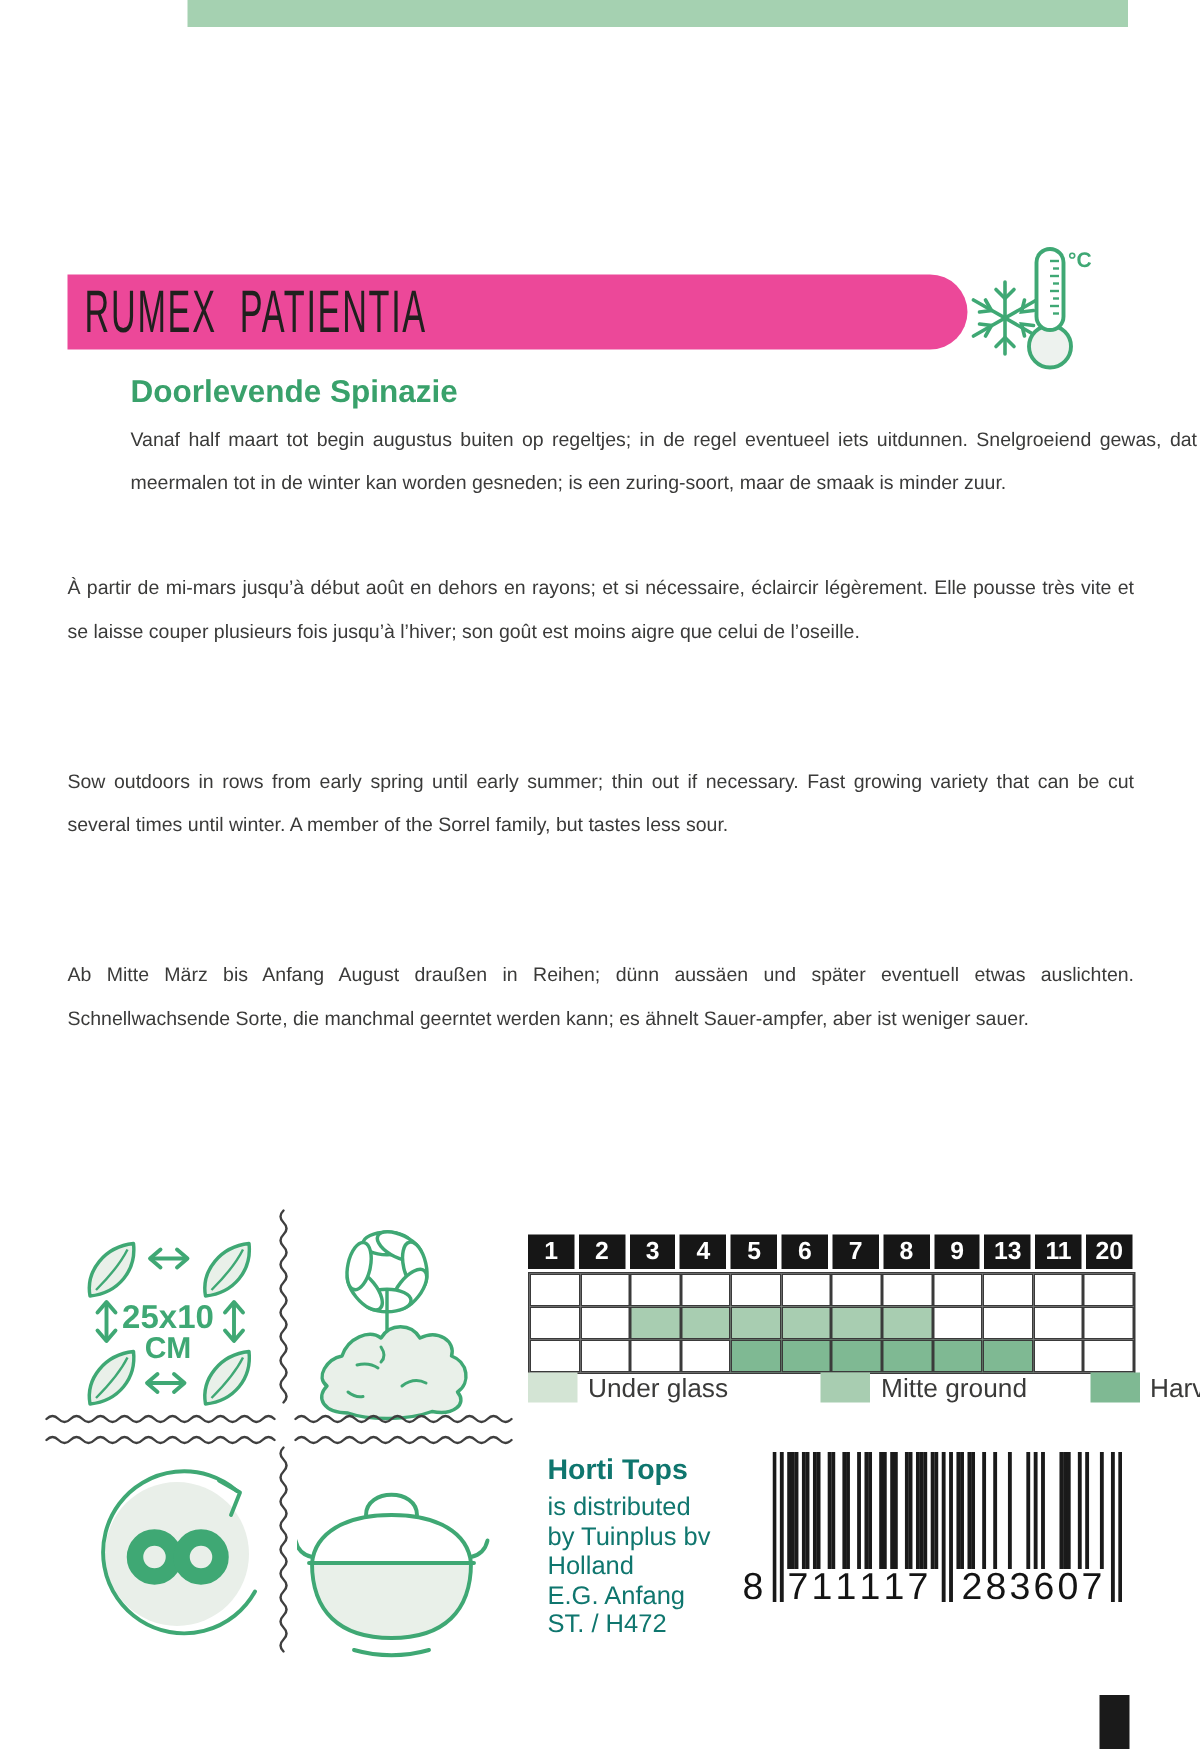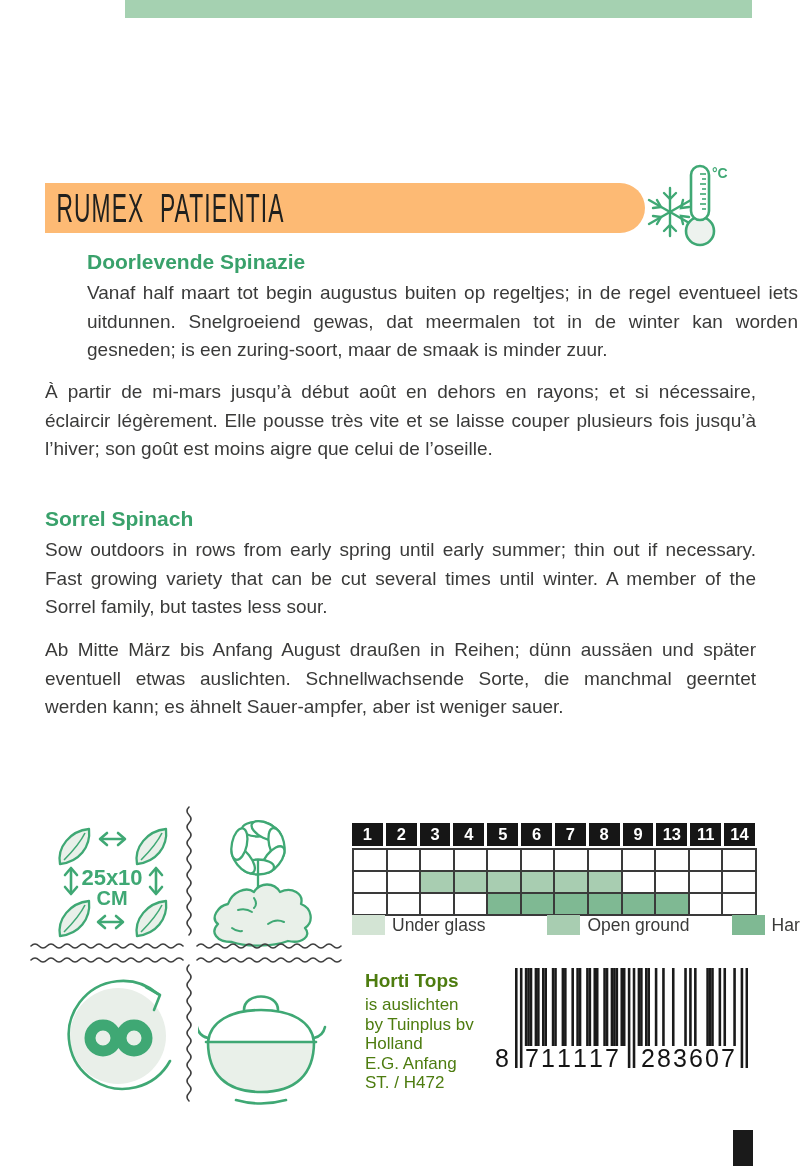--- a/index.html
+++ b/index.html
@@ -1,30 +1,30 @@
 <!DOCTYPE html>
 <html><head>
 <meta charset="utf-8">
 <style>
   html,body{margin:0;padding:0;}
   body{font-family:"Liberation Sans",sans-serif;background:#ffffff;}
   .page{position:relative;width:800px;height:1166px;background:#ffffff;overflow:hidden;}
 
   .top-bar{position:absolute;left:125px;top:0;width:627px;height:18px;background:#a5d1b1;}
 
-  .title-bar{position:absolute;left:45px;top:183px;width:600px;height:50px;background:#fdba74;
+  .title-bar{position:absolute;left:45px;top:183px;width:600px;height:50px;background:#ec4899;
              border-radius:0 26px 26px 0;display:flex;align-items:center;}
   .title-text{font-size:40px;color:#20201e;letter-spacing:2px;word-spacing:14px;font-weight:400;
               transform:scaleX(0.57);transform-origin:left center;padding-left:20px;white-space:nowrap;}
 
   .frost{position:absolute;left:644px;top:162px;}
 
   .lang-section{position:absolute;left:45px;width:711px;}
   .lang-section h3{margin:0 0 5px 0;font-size:21px;font-weight:bold;color:#39a16b;}
-  .lang-section p{margin:0;font-size:19px;line-height:28.5px;color:#3a3a39;text-align:justify;}
+  .lang-section p{margin:0;font-size:13px;line-height:28.5px;color:#3a3a39;text-align:justify;}
   .sec-nl{top:250px;margin-left:42px;} .sec-fr{top:378px;} .sec-en{top:507px;} .sec-de{top:636px;}
 
   .abs{position:absolute;}
   svg{display:block;}
   .wavy path{fill:none;stroke:#3f3f3f;stroke-width:1.6;stroke-linecap:round;}
 
   
   .cal-months{position:absolute;left:352px;top:823px;width:403px;height:23px;display:flex;gap:3px;}
   .mcell{flex:1;background:#161616;color:#ffffff;font-size:16.5px;font-weight:bold;
          display:flex;align-items:center;justify-content:center;}
@@ -32,21 +32,21 @@
             display:grid;grid-template-columns:repeat(12,1fr);grid-template-rows:repeat(3,1fr);
             border:1px solid #3a3a3a;}
   .gcell{border:1px solid #3a3a3a;}
   .cal-legend{position:absolute;left:352px;top:914px;width:410px;height:22px;display:flex;align-items:center;}
   .lg-swatch{width:33px;height:20px;display:inline-block;flex:none;}
   .lg-label{font-size:17.5px;color:#3a3a39;margin-left:7px;white-space:nowrap;}
   .lg-item{display:flex;align-items:center;justify-content:space-between;}
   .lg-item.g2{margin-left:62px;} .lg-item.g3{margin-left:42px;}
 
   
-  .dist{position:absolute;left:365px;top:970px;width:140px;color:#4d7c0f;}
+  .dist{position:absolute;left:365px;top:970px;width:140px;color:#0f766e;}
   .dist .dn{font-size:19px;font-weight:bold;margin-bottom:3px;}
   .dist .dl{font-size:17px;line-height:19.5px;}
 
   
   .barcode{position:absolute;left:495px;top:968px;width:262px;height:116px;}
   .barcode svg{position:absolute;left:20px;top:0;}
   .barcode svg rect{fill:#1a1a1a;}
   .bc-digit{position:absolute;top:76px;font-size:25px;color:#141414;}
   .bc-first{left:0;}
   .bc-group{position:absolute;top:76px;width:94px;display:flex;justify-content:space-between;font-size:25px;color:#141414;}
@@ -97,21 +97,20 @@
   </div>
 
   <div class="lang-section sec-nl">
     <h3>Doorlevende Spinazie</h3>
     <p>Vanaf half maart tot begin augustus buiten op regeltjes; in de regel eventueel iets uitdunnen. Snelgroeiend gewas, dat meermalen tot in de winter kan worden gesneden; is een zuring-soort, maar de smaak is minder zuur.</p>
   </div>
   <div class="lang-section sec-fr">
     <p>À partir de mi-mars jusqu’à début août en dehors en rayons; et si nécessaire, éclaircir légèrement. Elle pousse très vite et se laisse couper plusieurs fois jusqu’à l’hiver; son goût est moins aigre que celui de l’oseille.</p>
   </div>
   <div class="lang-section sec-en">
-    <h3>Sorrel Spinach</h3>
     <p>Sow outdoors in rows from early spring until early summer; thin out if necessary. Fast growing variety that can be cut several times until winter. A member of the Sorrel family, but tastes less sour.</p>
   </div>
   <div class="lang-section sec-de">
     <p>Ab Mitte März bis Anfang August draußen in Reihen; dünn aussäen und später eventuell etwas auslichten. Schnellwachsende Sorte, die manchmal geerntet werden kann; es ähnelt Sauer-ampfer, aber ist weniger sauer.</p>
   </div>
 
   <div class="abs" style="left:30px;top:802px;">
     <svg width="162" height="146" viewBox="0 0 162 146">
       <g fill="#e9f0e9" stroke="#3fa874" stroke-width="2.3" stroke-linejoin="round">
         <path d="M30,62 C27,45 40,29 59,27 C61,45 49,60 30,62 Z"></path>
@@ -187,21 +186,21 @@
       <div class="mcell">2</div>
       <div class="mcell">3</div>
       <div class="mcell">4</div>
       <div class="mcell">5</div>
       <div class="mcell">6</div>
       <div class="mcell">7</div>
       <div class="mcell">8</div>
       <div class="mcell">9</div>
       <div class="mcell">13</div>
       <div class="mcell">11</div>
-      <div class="mcell">14</div>
+      <div class="mcell">20</div>
     </div>
   <div class="cal-grid">
       <div class="gcell"></div>
       <div class="gcell"></div>
       <div class="gcell"></div>
       <div class="gcell"></div>
       <div class="gcell"></div>
       <div class="gcell"></div>
       <div class="gcell"></div>
       <div class="gcell"></div>
@@ -234,21 +233,21 @@
       <div class="gcell"></div>
       <div class="gcell"></div>
     </div>
   <div class="cal-legend">
     <span class="lg-item">
       <span class="lg-swatch" style="background: rgb(211, 228, 212);"></span>
       <span class="lg-label">Under glass</span>
     </span>
     <span class="lg-item g2">
       <span class="lg-swatch" style="background: rgb(168, 205, 177);"></span>
-      <span class="lg-label">Open ground</span>
+      <span class="lg-label">Mitte ground</span>
     </span>
     <span class="lg-item g3">
       <span class="lg-swatch" style="background: rgb(127, 185, 147);"></span>
       <span class="lg-label">Harvest</span>
     </span>
   </div>
 
   <div class="abs wavy" style="left:30px;top:955px;">
     <svg width="162" height="10" viewBox="0 0 162 10">
         <path d="M1,5 q4,-4 8,0 t8,0 t8,0 t8,0 t8,0 t8,0 t8,0 t8,0 t8,0 t8,0 t8,0 t8,0 t8,0 t8,0 t8,0 t8,0 t8,0 t8,0 t8,0"></path>
@@ -286,21 +285,21 @@
         <line x1="8" y1="74" x2="118" y2="74"></line>
         <path d="M10,70 q-9,-2 -11,-11"></path>
         <path d="M116,70 q9,-2 11,-11"></path>
         <path d="M38,132 q25,7 50,0"></path>
       </g>
     </svg>
   </div>
 
   <div class="dist">
     <div class="dn">Horti Tops</div>
-    <div class="dl">is auslichten</div>
+    <div class="dl">is distributed</div>
     <div class="dl">by Tuinplus bv</div>
     <div class="dl">Holland</div>
     <div class="dl">E.G. Anfang</div>
     <div class="dl">ST. / H472</div>
   </div>
 
   <div class="barcode">
     <svg width="233" height="104" viewBox="0 0 233 104">
         <rect x="0.00" y="0" width="2.57" height="100"></rect>
         <rect x="4.91" y="0" width="2.57" height="100"></rect>

